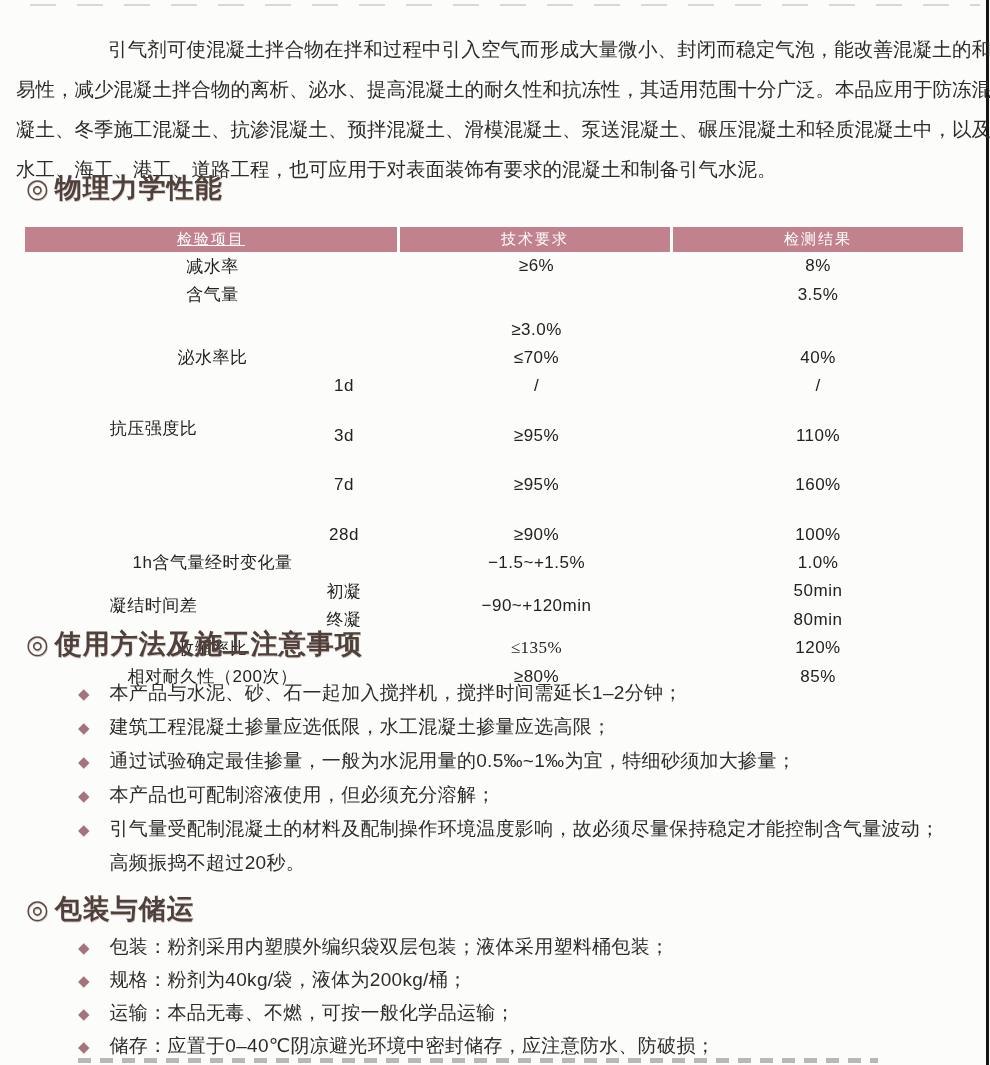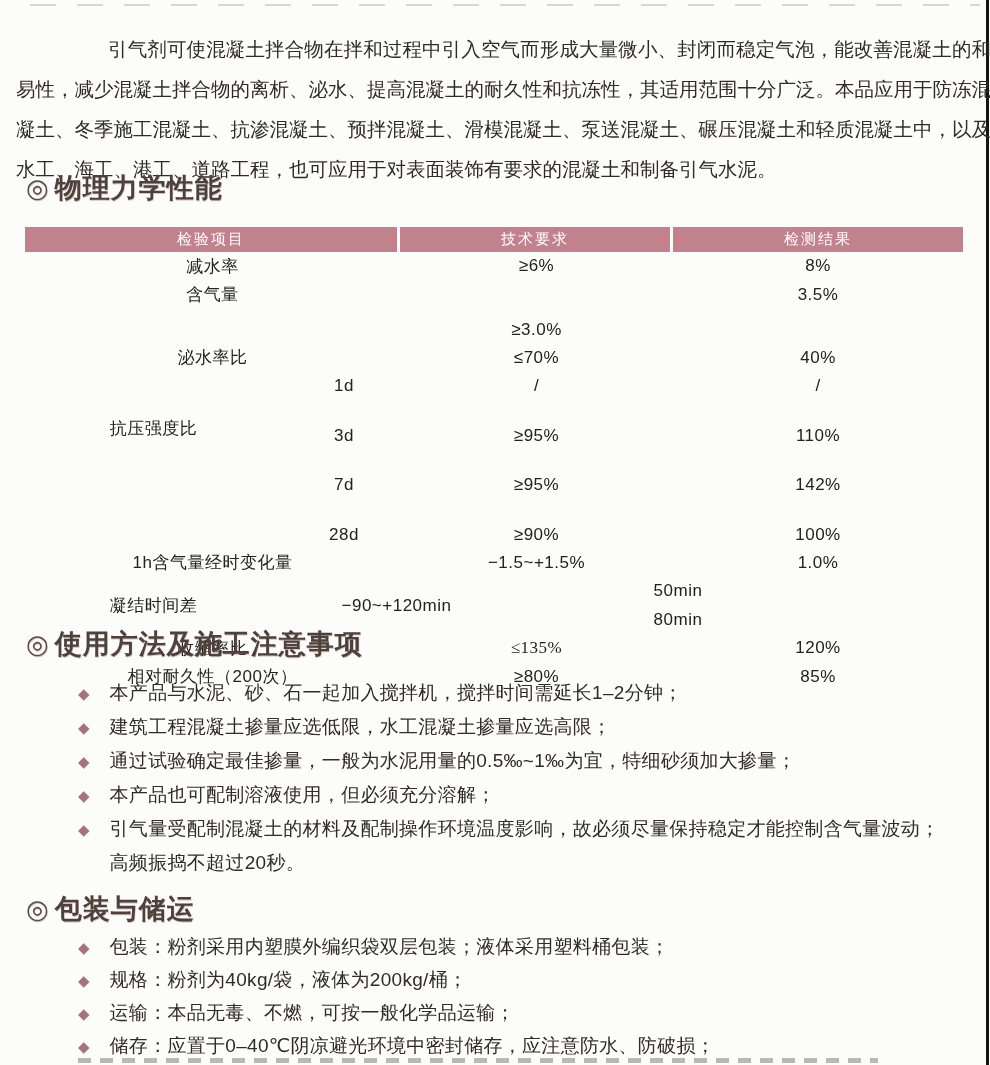--- a/index.html
+++ b/index.html
@@ -44,21 +44,21 @@
   #sec1{top:170px;}
   #sec2{top:626px;}
   #sec3{top:891px;}
   
   .ptable{position:absolute;top:227px;left:25px;width:938px;}
   .thead{display:flex;gap:3px;height:25px;}
   .th{
     background:#c2828d;color:#fff;font-size:15px;letter-spacing:2px;
     display:flex;align-items:center;justify-content:center;
   }
-  .th1{width:372px;}.th2{width:270px;}.th3{width:290px;}
+  .th1{width:372px;text-decoration:underline;}.th2{width:270px;}.th3{width:290px;}
   .tbody{display:flex;flex-direction:column;}
   .trow{display:flex;}
   .tc{
     display:flex;align-items:center;justify-content:center;
     font-size:17px;color:#222;letter-spacing:.5px;
   }
   .vcol{display:flex;flex-direction:column;}
   .hline{display:flex;}
   .c-main{padding-left:22px;box-sizing:border-box;}
   .c-sub{padding-left:28px;box-sizing:border-box;}
@@ -123,36 +123,40 @@
               <div class="tc" style="width: 290px; height: 28.4px;">/</div>
             </div>
             <div class="hline">
               <div class="tc c-sub" style="width: 140px; height: 28.4px;">3d</div>
               <div class="tc" style="width: 273px; height: 28.4px;">≥95%</div>
               <div class="tc" style="width: 290px; height: 28.4px;">110%</div>
             </div>
             <div class="hline">
               <div class="tc c-sub" style="width: 140px; height: 28.4px;">7d</div>
               <div class="tc" style="width: 273px; height: 28.4px;">≥95%</div>
-              <div class="tc" style="width: 290px; height: 28.4px;">142%</div>
+              <div class="tc" style="width: 290px; height: 28.4px;">160%</div>
             </div>
             <div class="hline">
               <div class="tc c-sub" style="width: 140px; height: 28.4px;">28d</div>
               <div class="tc" style="width: 273px; height: 28.4px;">≥90%</div>
               <div class="tc" style="width: 290px; height: 28.4px;">100%</div>
             </div>
           </div>
         </div>
         <div class="trow">
           <div class="tc" style="width: 375px; height: 28.4px;">1h含气量经时变化量</div>
           <div class="tc" style="width: 273px; height: 28.4px;">−1.5~+1.5%</div>
           <div class="tc" style="width: 290px; height: 28.4px;">1.0%</div>
         </div>
         <div class="trow">
           <div class="tc c-main" style="width: 235px; height: 56.8px;">凝结时间差</div>
+          <div class="vcol" style="width: 140px;">
+            <div class="tc c-sub" style="width: 140px; height: 28.4px;">初凝</div>
+            <div class="tc c-sub" style="width: 140px; height: 28.4px;">终凝</div>
+          </div>
           <div class="tc" style="width: 273px; height: 56.8px;">−90~+120min</div>
           <div class="vcol" style="width: 290px;">
             <div class="tc" style="width: 290px; height: 28.4px;">50min</div>
             <div class="tc" style="width: 290px; height: 28.4px;">80min</div>
           </div>
         </div>
         <div class="trow">
           <div class="tc" style="width: 375px; height: 28.4px;">收缩率比</div>
           <div class="tc" style="width: 273px; height: 28.4px; font-family: Liberation Serif, serif;">≤135%</div>
           <div class="tc" style="width: 290px; height: 28.4px;">120%</div>

